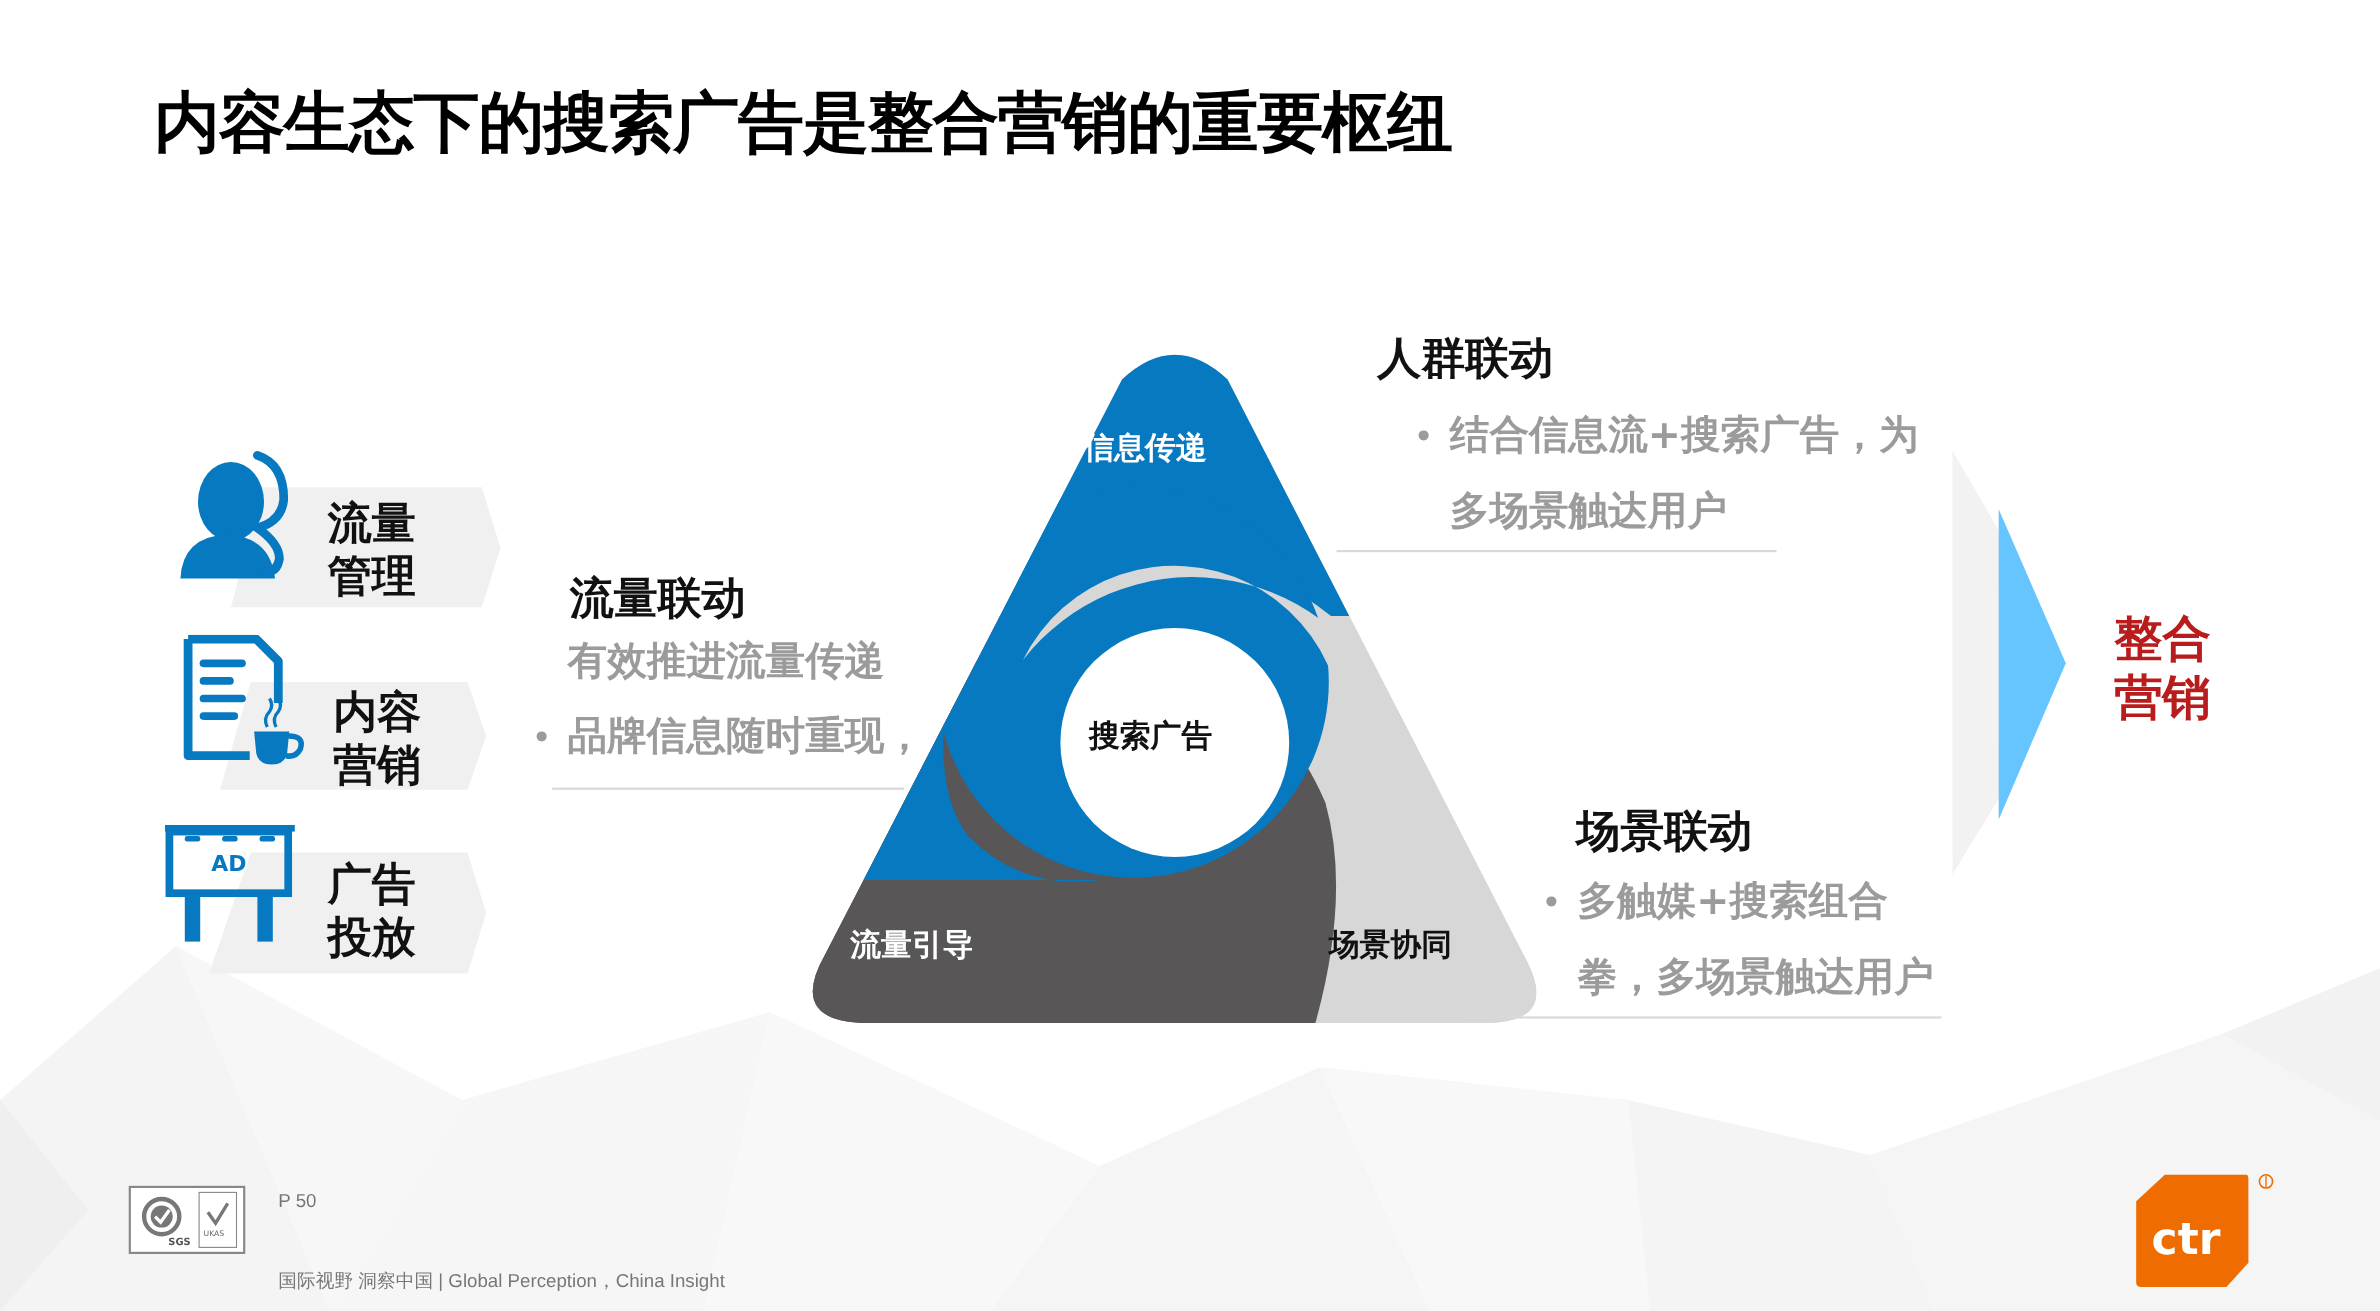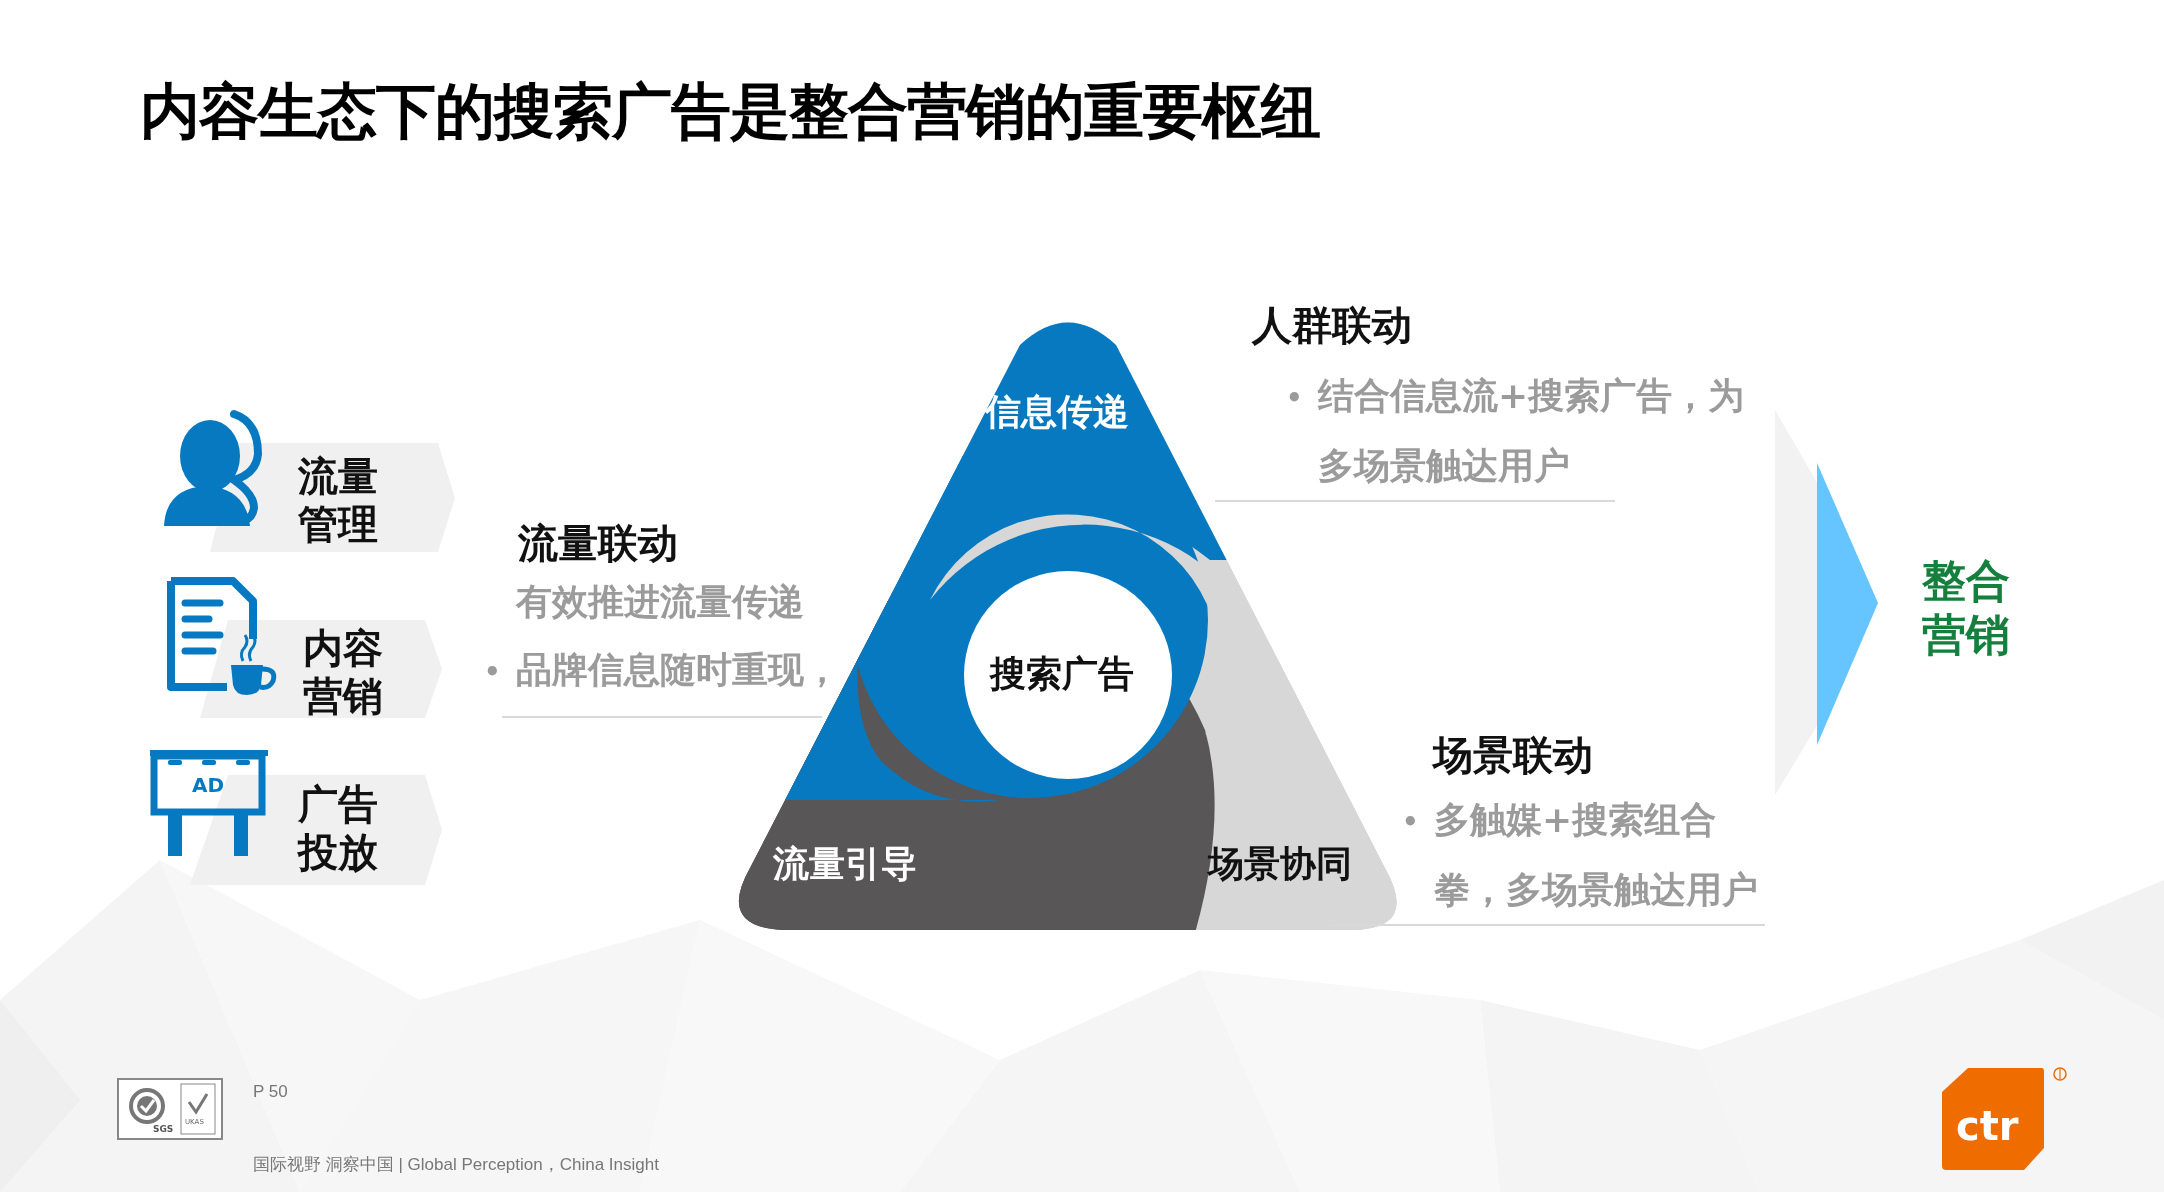--- a/index.html
+++ b/index.html
@@ -12,22 +12,22 @@
     font-size: 60px; font-weight: bold; letter-spacing: -1px; color: #000;
     white-space: nowrap;
   }
   .cat-label {
     position: absolute; font-size: 40px; font-weight: bold; line-height: 48px; color: #111;
   }
   .sec-head { position: absolute; font-size: 40px; font-weight: bold; color: #111; white-space: nowrap; }
   .sec-body { position: absolute; font-size: 36px; font-weight: bold; color: #9b9b9b; line-height: 68px; white-space: nowrap; }
   .sec-body .bullet { display: inline-block; width: 32px; color: #9b9b9b; font-size: 26px; vertical-align: middle; }
   .sec-line { position: absolute; height: 2px; background: #d9d9d9; }
-  .tri-label { position: absolute; font-size: 36px; font-weight: bold; white-space: nowrap; }
-  .result-label { position: absolute; font-size: 44px; font-weight: bold; line-height: 54px; color: #15803d; }
+  .tri-label { position: absolute; font-size: 28px; font-weight: bold; white-space: nowrap; }
+  .result-label { position: absolute; font-size: 44px; font-weight: bold; line-height: 54px; color: #b91c1c; }
   .footer-page { position: absolute; left: 253px; top: 1082px; font-size: 17px; color: #777; font-family: "Liberation Sans", sans-serif; }
   .footer-slogan { position: absolute; left: 253px; top: 1116px; font-size: 17px; color: #777; font-family: "Liberation Sans", sans-serif; white-space: nowrap; margin-top: 37px; }
   .cert { position: absolute; left: 117px; top: 1078px; width: 106px; height: 62px; border: 2px solid #888; background: #fff; }
 </style>
 </head>
 <body>
 
 <svg class="bg-svg" viewBox="0 0 2164 1192">
   <defs>
     <clipPath id="triClip">

